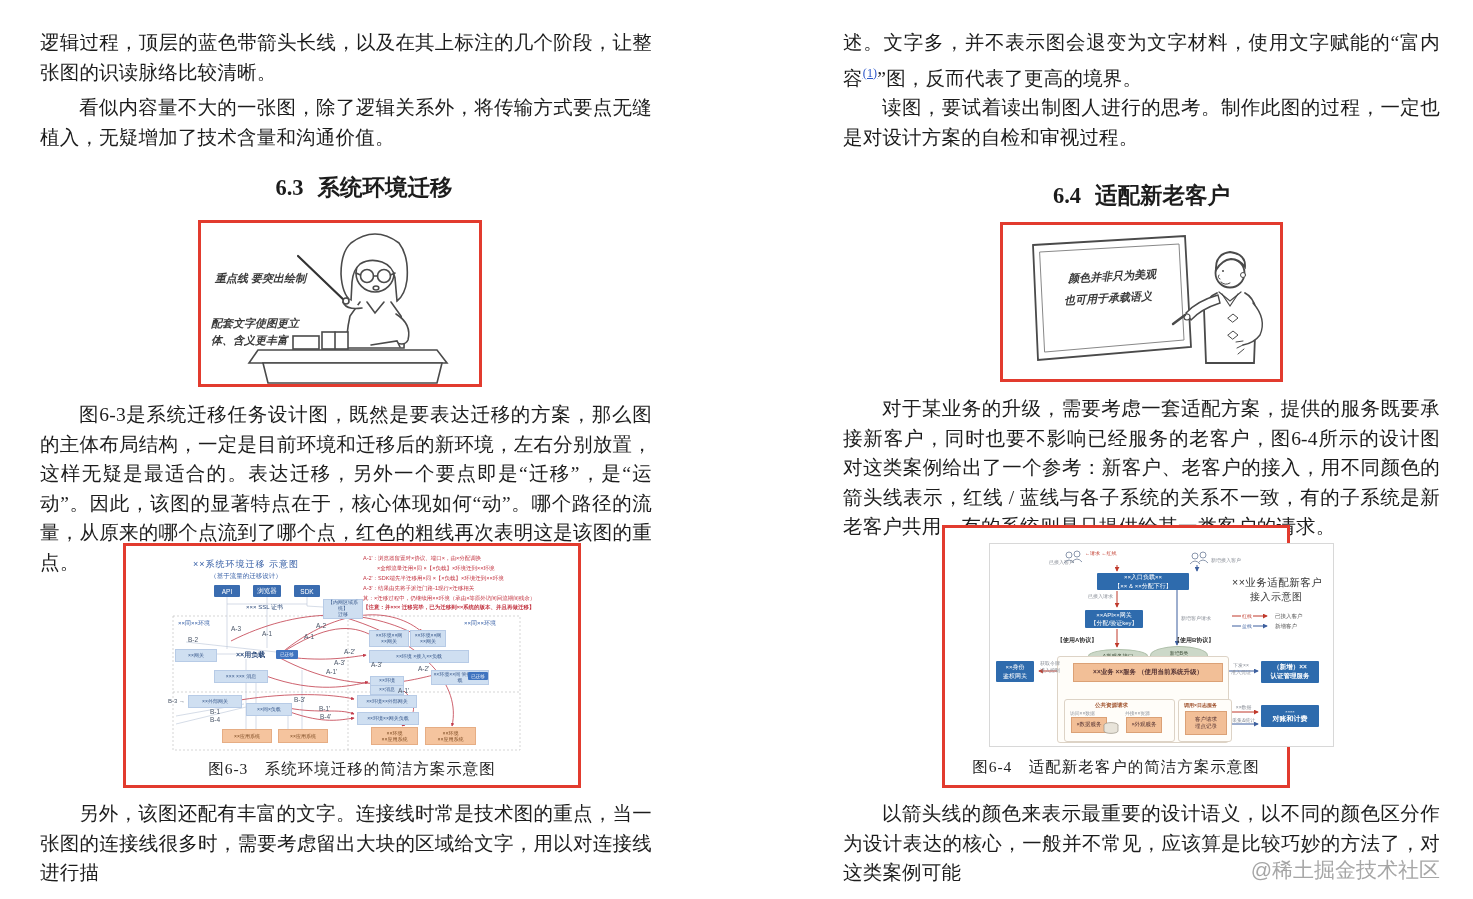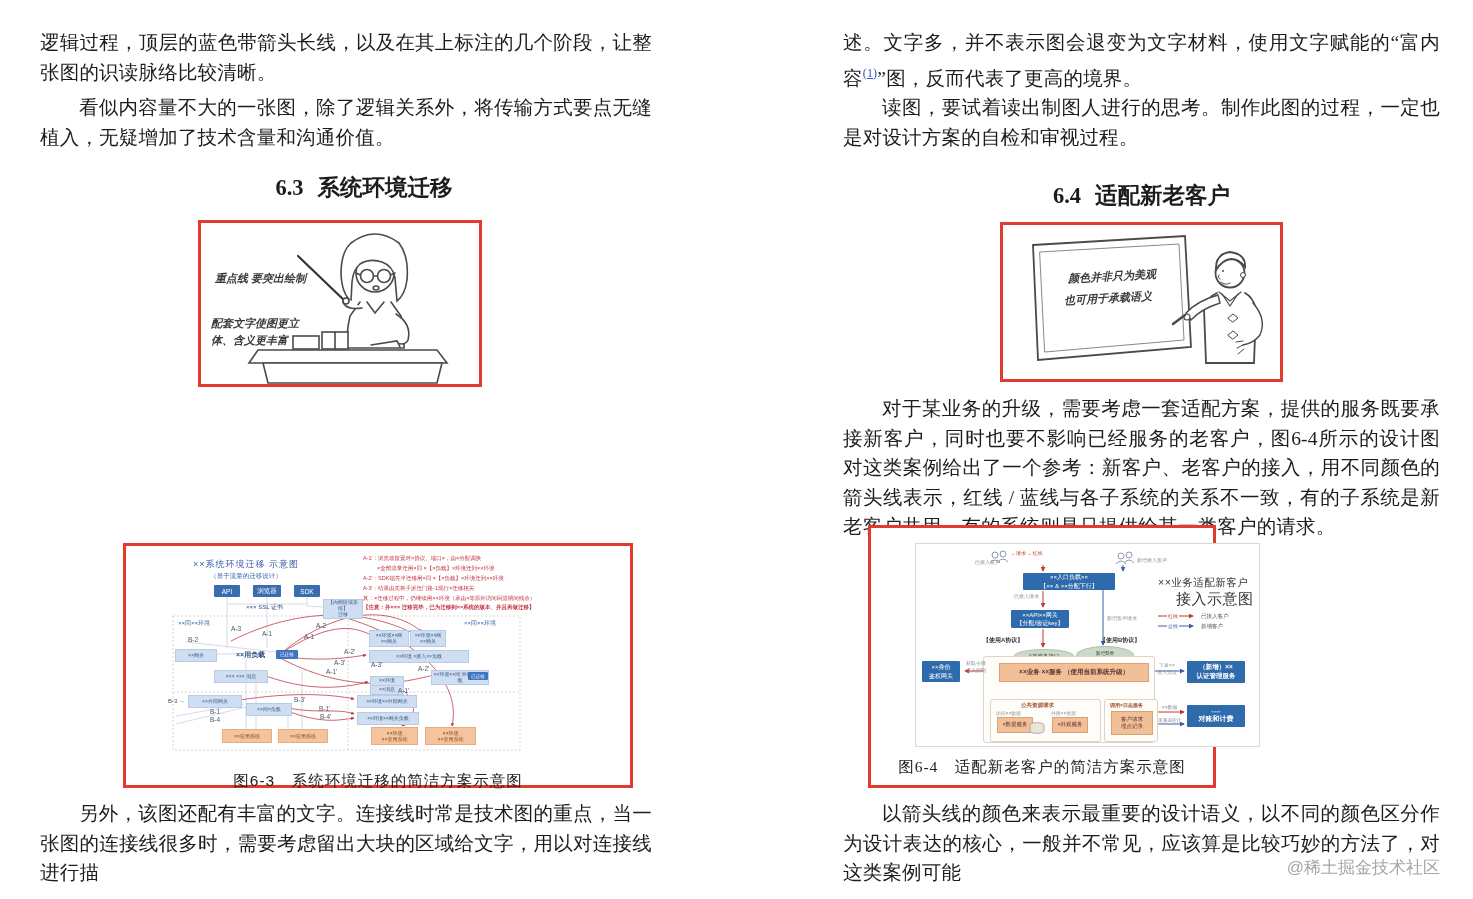--- a/index.html
+++ b/index.html
@@ -5,21 +5,21 @@
   html,body{margin:0;padding:0;background:#ffffff;}
   #canvas{position:relative;width:1473px;height:899px;background:#fff;overflow:hidden;
           font-family:"Liberation Serif","DejaVu Serif",serif;color:#1c1c1c;}
   .para{position:absolute;font-size:19.5px;line-height:29.5px;text-align:justify;letter-spacing:.2px;}
   .ind{text-indent:2em;}
   .h2{position:absolute;font-size:22.5px;font-weight:bold;text-align:center;}
   .h2 .num{margin-right:14px;}
   .rb{position:absolute;border:3px solid #e23b2e;background:#fff;box-sizing:border-box;}
   .t{position:absolute;white-space:nowrap;}
   sup.fn a{color:#2a55c8;text-decoration:underline;font-size:12px;cursor:pointer;}
-  .wm{position:absolute;color:#a6a6a6;font-size:17px;font-family:"Liberation Sans",sans-serif;text-align:right;}
+  .wm{position:absolute;color:#a6a6a6;font-size:21px;font-family:"Liberation Sans",sans-serif;text-align:right;}
   
   .sketchtxt{position:absolute;font-style:italic;font-weight:bold;color:#3b3b3b;font-size:11px;
              font-family:"Liberation Sans",sans-serif;}
   
   .f63{font-family:"Liberation Sans","DejaVu Sans",sans-serif;}
   .f63 .bb{position:absolute;background:#3a6cb0;color:#fff;font-size:6.5px;display:flex;align-items:center;justify-content:center;border-radius:1px;}
   .f63 .lb{position:absolute;background:#cfdff1;color:#3a5a8c;font-size:5px;display:flex;align-items:center;justify-content:center;text-align:center;border:.5px solid #b7cbe6;line-height:1.15;}
   .f63 .ob{position:absolute;background:#f5c49e;color:#7c4a22;font-size:5px;display:flex;flex-direction:column;align-items:center;justify-content:center;text-align:center;border:.5px solid #e6ad84;line-height:1.2;}
   .f63 .al{position:absolute;color:#4a5668;font-size:6.5px;}
   .f63 .ann{position:absolute;color:#c2323f;font-size:5.5px;line-height:1.8;white-space:nowrap;}
@@ -69,22 +69,23 @@
         <rect x="121" y="109" width="26" height="17" fill="#fff"></rect>
         <line x1="134" y1="109" x2="134" y2="126"></line>
         <path d="M170 122 L196 118 L199 124" fill="#fff"></path>
       </g>
     </svg>
     <div class="sketchtxt" style="left:14px;top:48px;">重点线 要突出绘制</div>
     <div class="sketchtxt" style="left:10px;top:93px;">配套文字使图更立</div>
     <div class="sketchtxt" style="left:10px;top:110px;">体、含义更丰富</div>
   </div>
 
-
-  <div class="rb f63" style="left:123px;top:543px;width:510px;height:245px;">
+  <div class="para ind" style="left:40px;top:400px;width:612px;">图6-3是系统迁移任务设计图，既然是要表达迁移的方案，那么图的主体布局结构，一定是目前环境和迁移后的新环境，左右分别放置，这样无疑是最适合的。表达迁移，另外一个要点即是“迁移”，是“运动”。因此，该图的显著特点在于，核心体现如何“动”。哪个路径的流量，从原来的哪个点流到了哪个点，红色的粗线再次表明这是该图的重点。</div>
+
+  <div class="rb f63" style="left:123px;top:543px;width:458px;height:245px;">
     <svg width="444" height="239" viewBox="0 0 444 239" style="position:absolute;left:0;top:0;">
       <defs>
         <marker id="m63" viewBox="0 0 6 6" refX="5" refY="3" markerWidth="4.5" markerHeight="4.5" orient="auto">
             <path d="M0 0L6 3L0 6Z" fill="#c23b4a"></path>
           </marker>
       </defs>
       <g fill="none" stroke="#b9b9b9" stroke-width=".6" stroke-dasharray="2,2">
         <rect x="47" y="70" width="347" height="134"></rect>
         <line x1="222" y1="70" x2="222" y2="204"></line>
         <line x1="47" y1="146" x2="394" y2="146"></line>
@@ -189,21 +190,21 @@
     <span class="al" style="left:200px;top:122px;">A-1'</span>
     <span class="al" style="left:245px;top:115px;">A-3'</span>
     <span class="al" style="left:292px;top:119px;">A-2'</span>
     <span class="al" style="left:272px;top:141px;">A-1'</span>
     <span class="al" style="left:168px;top:150px;">B-3'</span>
     <span class="al" style="left:193px;top:159px;">B-1'</span>
     <span class="al" style="left:194px;top:167px;">B-4'</span>
     <span class="al" style="left:84px;top:162px;">B-1</span>
     <span class="al" style="left:84px;top:170px;">B-4</span>
 
-    <div class="cap" style="top:213px;font-family:Liberation Sans, sans-serif;margin-top:12px;">图6-3　系统环境迁移的简洁方案示意图</div>
+    <div class="cap" style="top:213px;font-family:Liberation Serif, serif;">图6-3　系统环境迁移的简洁方案示意图</div>
   </div>
 
   <div class="para ind" style="left:40px;top:799px;width:612px;">另外，该图还配有丰富的文字。连接线时常是技术图的重点，当一张图的连接线很多时，需要考虑留出大块的区域给文字，用以对连接线进行描</div>
 
   <div class="para" style="left:843px;top:28px;width:597px;">
     <span>述。文字多，并不表示图会退变为文字材料，使用文字赋能的“富内容</span><sup class="fn"><a>(1)</a></sup><span>”图，反而代表了更高的境界。</span>
   </div>
   <div class="para ind" style="left:843px;top:93px;width:597px;">读图，要试着读出制图人进行的思考。制作此图的过程，一定也是对设计方案的自检和审视过程。</div>
 
   <div class="h2" style="left:843px;top:180px;width:597px;text-align:center;">
@@ -232,21 +233,21 @@
         <path d="M250 78 Q264 94 257 110 Q251 118 240 120" fill="#fff" stroke-width="1.4"></path>
         <path d="M240 120 l-6 3 M240 116 l-7 1 M241 124 l-6 5" stroke-width="1"></path>
       </g>
     </svg>
     <div class="sketchtxt" style="left:53px;top:44px;width:112px;text-align:center;transform:rotate(-3deg);">颜色并非只为美观</div>
     <div class="sketchtxt" style="left:49px;top:66px;width:112px;text-align:center;transform:rotate(-3deg);">也可用于承载语义</div>
   </div>
 
   <div class="para ind" style="left:843px;top:394px;width:597px;">对于某业务的升级，需要考虑一套适配方案，提供的服务既要承接新客户，同时也要不影响已经服务的老客户，图6-4所示的设计图对这类案例给出了一个参考：新客户、老客户的接入，用不同颜色的箭头线表示，红线 / 蓝线与各子系统的关系不一致，有的子系统是新老客户共用，有的系统则是只提供给某一类客户的请求。</div>
 
-  <div class="rb f64" style="left:868px;top:525px;width:348px;height:263px;">
+  <div class="rb f64" style="left:942px;top:525px;width:348px;height:263px;">
     <div style="position:absolute;left:44px;top:15px;width:343px;height:202px;border:1px solid #d8d8d8;background:#fff;"></div>
 
     <svg width="428" height="257" viewBox="0 0 428 257" style="position:absolute;left:0;top:0;">
       <defs>
         <marker id="m64r" viewBox="0 0 6 6" refX="5" refY="3" markerWidth="5" markerHeight="5" orient="auto">
             <path d="M0 0L6 3L0 6Z" fill="#c0392b"></path>
           </marker>
         <marker id="m64b" viewBox="0 0 6 6" refX="5" refY="3" markerWidth="5" markerHeight="5" orient="auto">
             <path d="M0 0L6 3L0 6Z" fill="#3c5f9e"></path>
           </marker>
@@ -354,21 +355,21 @@
     <div class="note" style="left:287px;top:176px;">
       <div>××数据</div>
       <div style="margin-top:6px;">采集&amp;统计</div>
     </div>
     <div class="bb" style="left:316px;top:177px;width:58px;height:22px;">
       <div style="font-size:4px;">××××</div>
       <div style="font-size:7px;font-weight:bold;">对账和计费</div>
     </div>
 
     <div class="t" style="left:287px;top:48px;font-size:10.5px;color:#333;letter-spacing:.5px;">××业务适配新客户</div>
-    <div class="t" style="left:305px;top:62px;font-size:15px;color:#333;letter-spacing:.5px;">接入示意图</div>
+    <div class="t" style="left:305px;top:62px;font-size:10px;color:#333;letter-spacing:.5px;">接入示意图</div>
 
     <div class="t" style="left:296px;top:84.5px;font-size:5px;color:#c0392b;background:#fff;padding:0 1px;">红线</div>
     <div class="t" style="left:330px;top:84.5px;font-size:5.5px;color:#555;">已接入客户</div>
     <div class="t" style="left:296px;top:94.5px;font-size:5px;color:#3c5f9e;background:#fff;padding:0 1px;">蓝线</div>
     <div class="t" style="left:330px;top:94.5px;font-size:5.5px;color:#555;">新增客户</div>
 
     <div class="cap" style="top:229px;font-family:'Liberation Serif',serif;">图6-4　适配新老客户的简洁方案示意图</div>
   </div>
 
   <div class="para ind" style="left:843px;top:799px;width:597px;">以箭头线的颜色来表示最重要的设计语义，以不同的颜色区分作为设计表达的核心，一般并不常见，应该算是比较巧妙的方法了，对这类案例可能</div>

